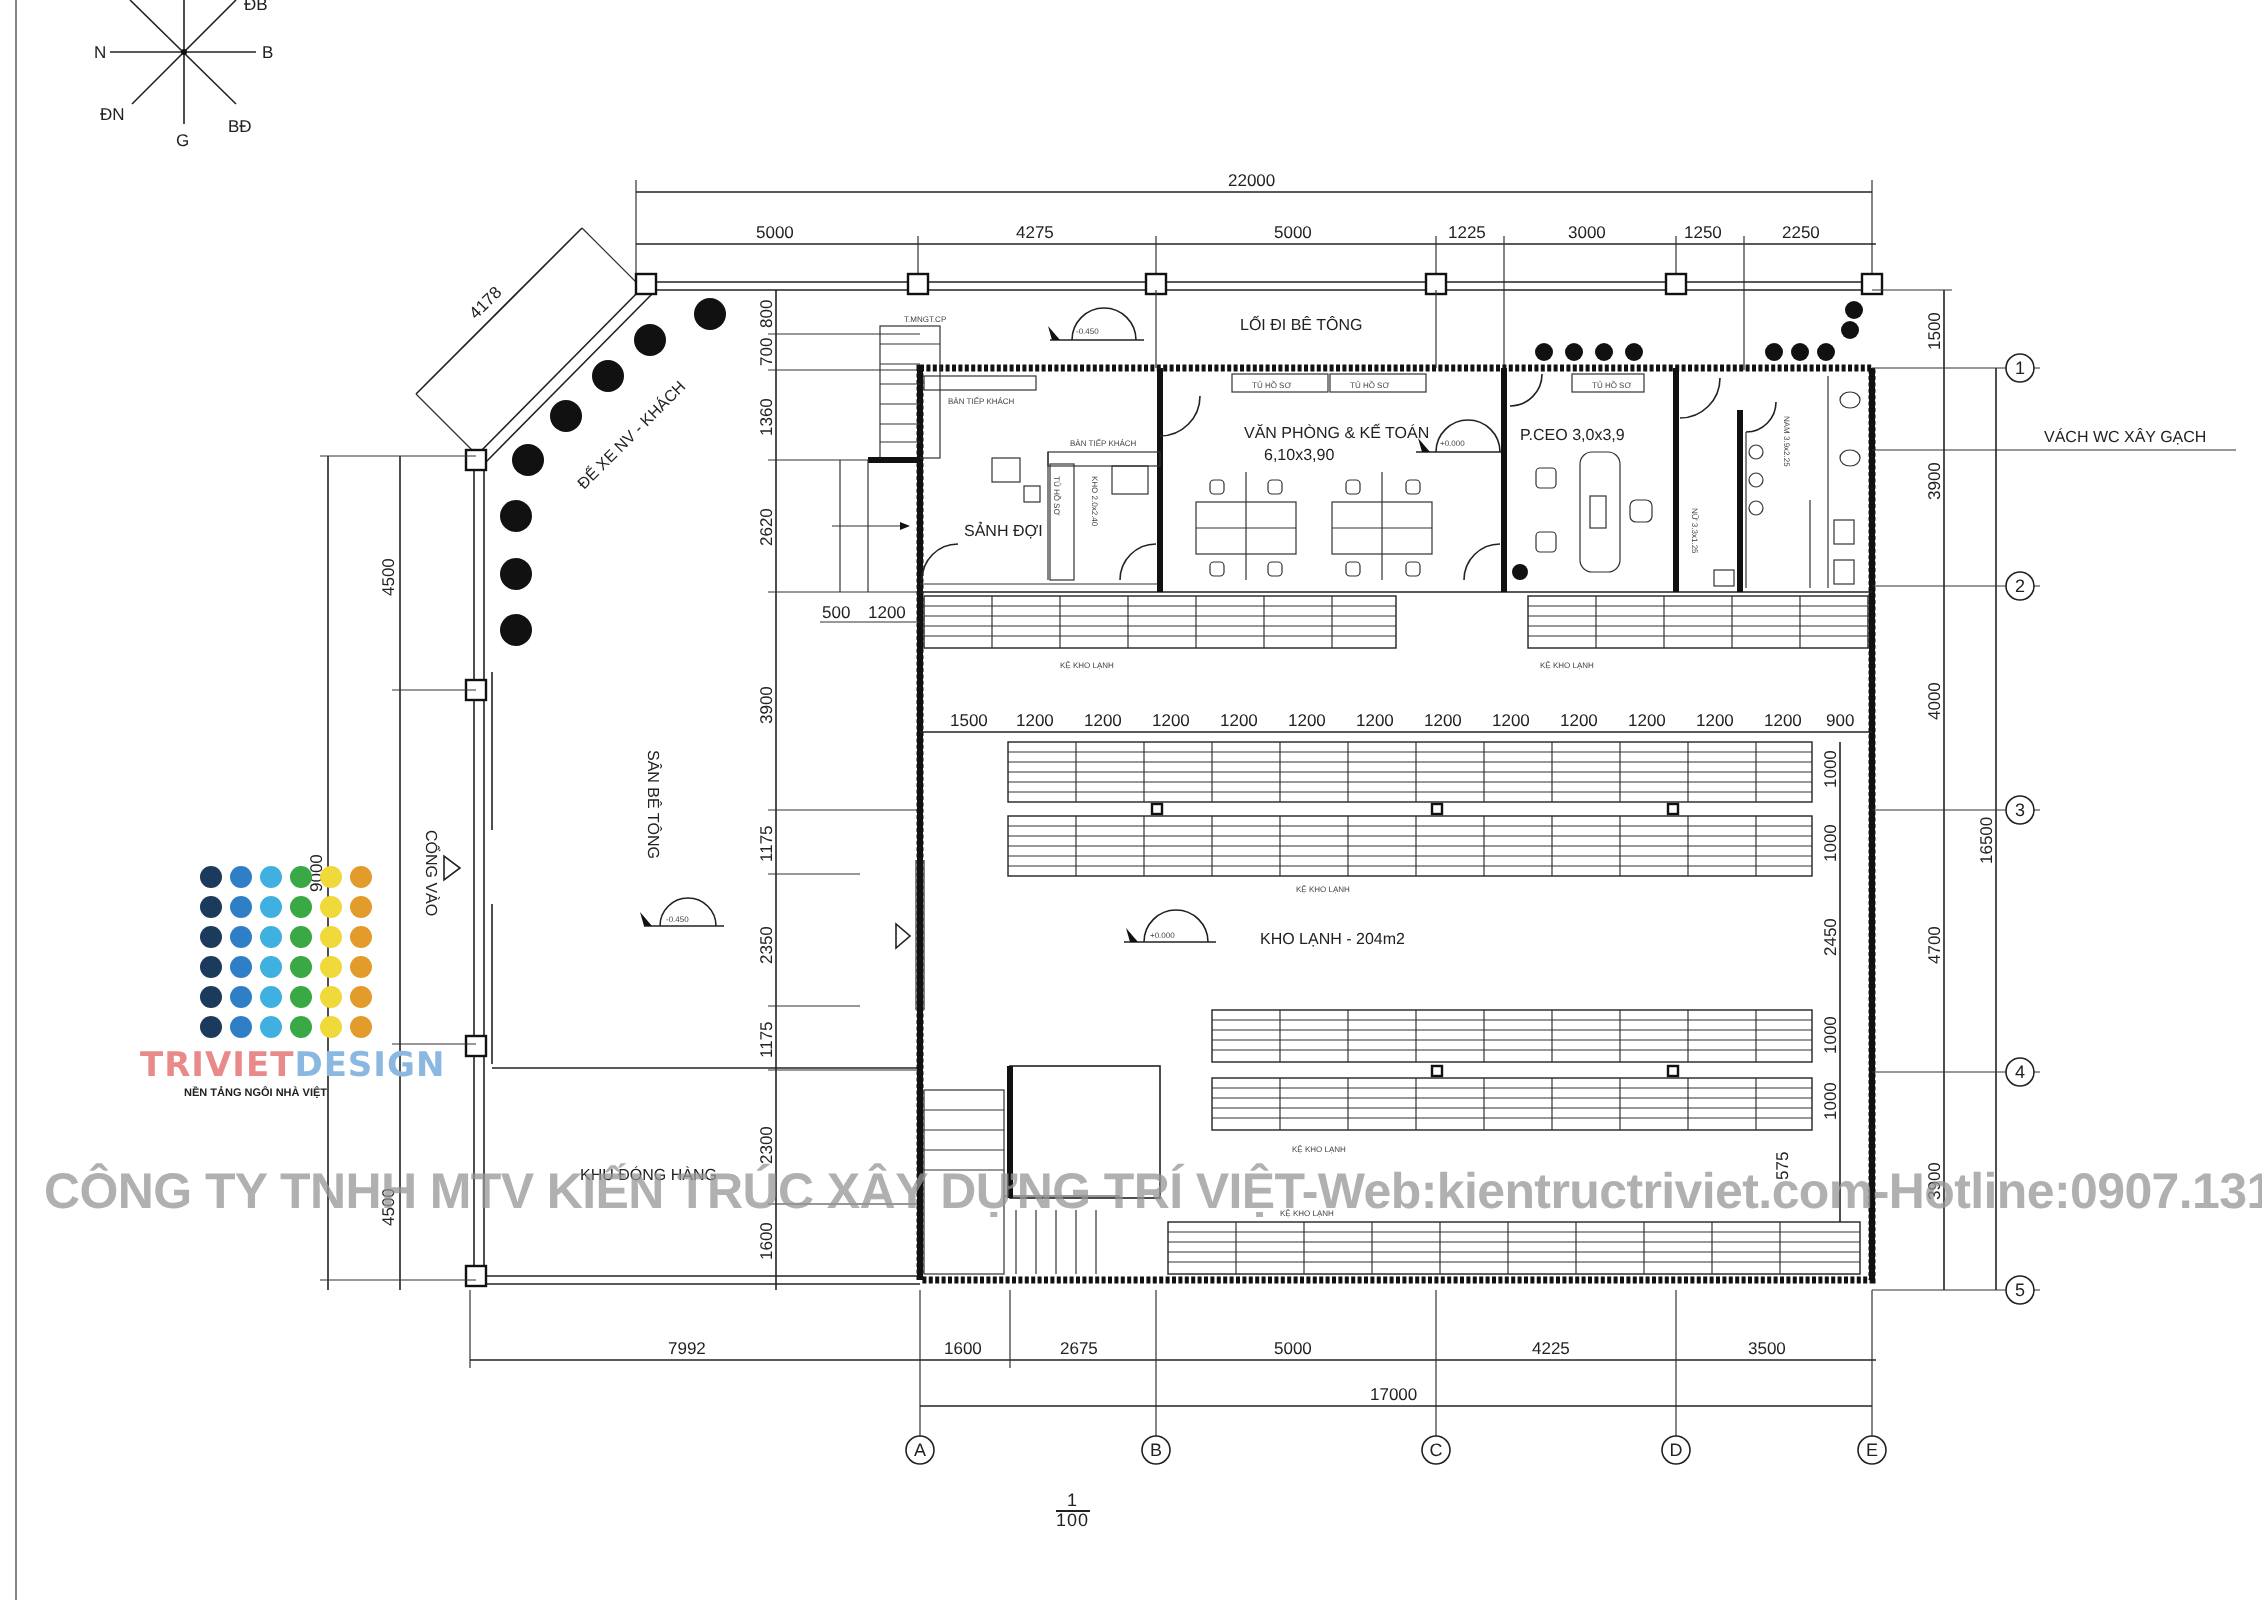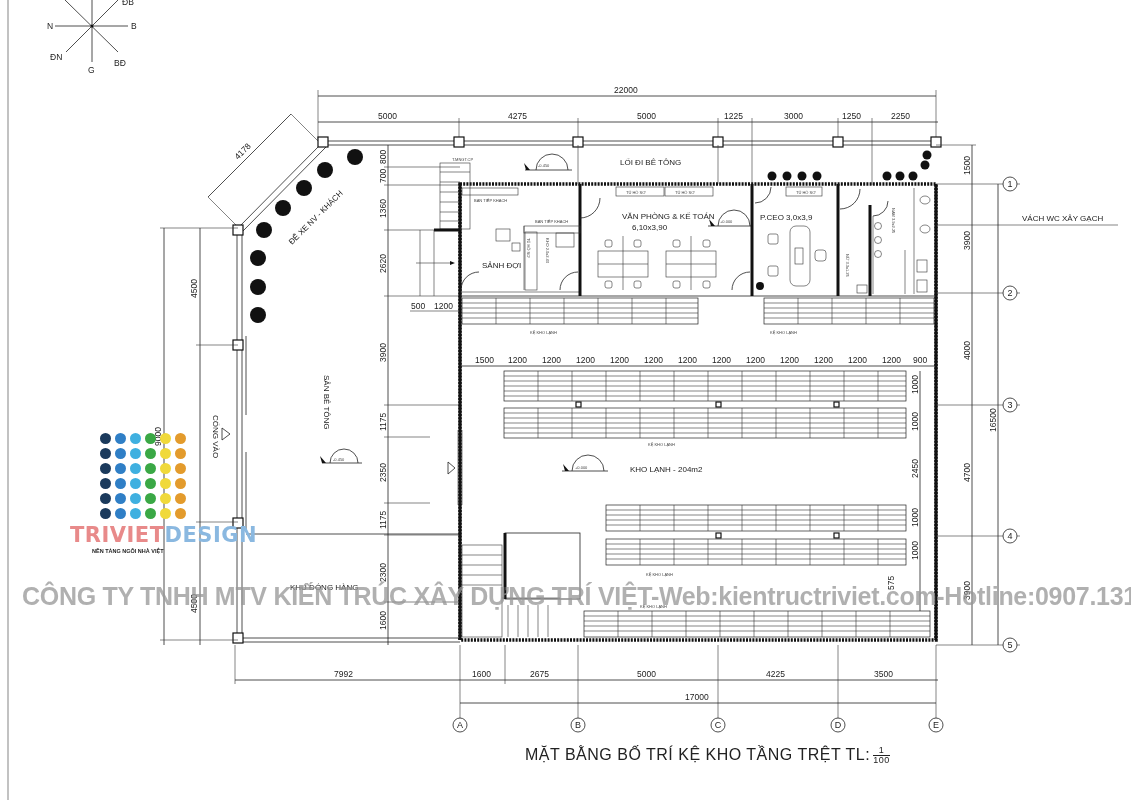--- a/index.html
+++ b/index.html
@@ -18,21 +18,21 @@
   .rack{fill:#fff;stroke:#222;stroke-width:0.7;}
   .tree{fill:#111;}
   .title{position:absolute;left:525px;top:746px;font-size:16px;color:#222;letter-spacing:0.5px;font-family:"Liberation Sans",sans-serif;}
   .frac{display:inline-block;vertical-align:middle;text-align:center;font-size:9px;line-height:9px;margin-left:3px;}
   .frac span{display:block;}
   .frac .num{border-bottom:1px solid #222;}
   .watermark{position:absolute;left:22px;top:582px;font-size:25px;font-weight:bold;color:rgba(150,150,150,0.75);white-space:nowrap;font-family:"Liberation Sans",sans-serif;letter-spacing:-0.3px;}
   .logo{position:absolute;left:70px;top:433px;width:160px;}
   .dots{display:grid;grid-template-columns:repeat(6,15px);grid-row-gap:4px;margin-left:30px;}
   .dot{width:11px;height:11px;border-radius:50%;}
-  .brand{font-weight:bold;font-size:21px;letter-spacing:0.5px;margin-top:4px;font-family:"DejaVu Sans",sans-serif;}
+  .brand{font-weight:bold;font-size:17px;letter-spacing:0.5px;margin-top:4px;font-family:"DejaVu Sans",sans-serif;}
   .brand .a{color:#e88a8a;}
   .brand .b{color:#8ab8e0;}
   .tag{font-size:5.5px;font-weight:bold;color:#222;margin-left:22px;margin-top:1px;}
 </style>
 </head>
 <body>
 
 <svg width="1131" height="800" viewBox="0 0 1131 800">
 
   <line x1="8" y1="0" x2="8" y2="800" class="lnt"></line>
@@ -567,14 +567,14 @@
     </div>
   <div class="brand">
     <span class="a">TRIVIET</span><span class="b">DESIGN</span>
   </div>
   <div class="tag">NỀN TẢNG NGÔI NHÀ VIỆT</div>
 </div>
 
 <div class="watermark">CÔNG TY TNHH MTV KIẾN TRÚC XÂY DỰNG TRÍ VIỆT-Web:kientructriviet.com-Hotline:0907.131.676</div>
 
 <div class="title">
-  <span>MẶT BẰNG BỐ TRÍ KỆ KHO TẦNG TRỆT TL:</span><span class="frac"><span class="num">1</span><span>100</span></span>
+  <span class="frac"><span class="num">1</span><span>100</span></span>
 </div>
 
 </body></html>

